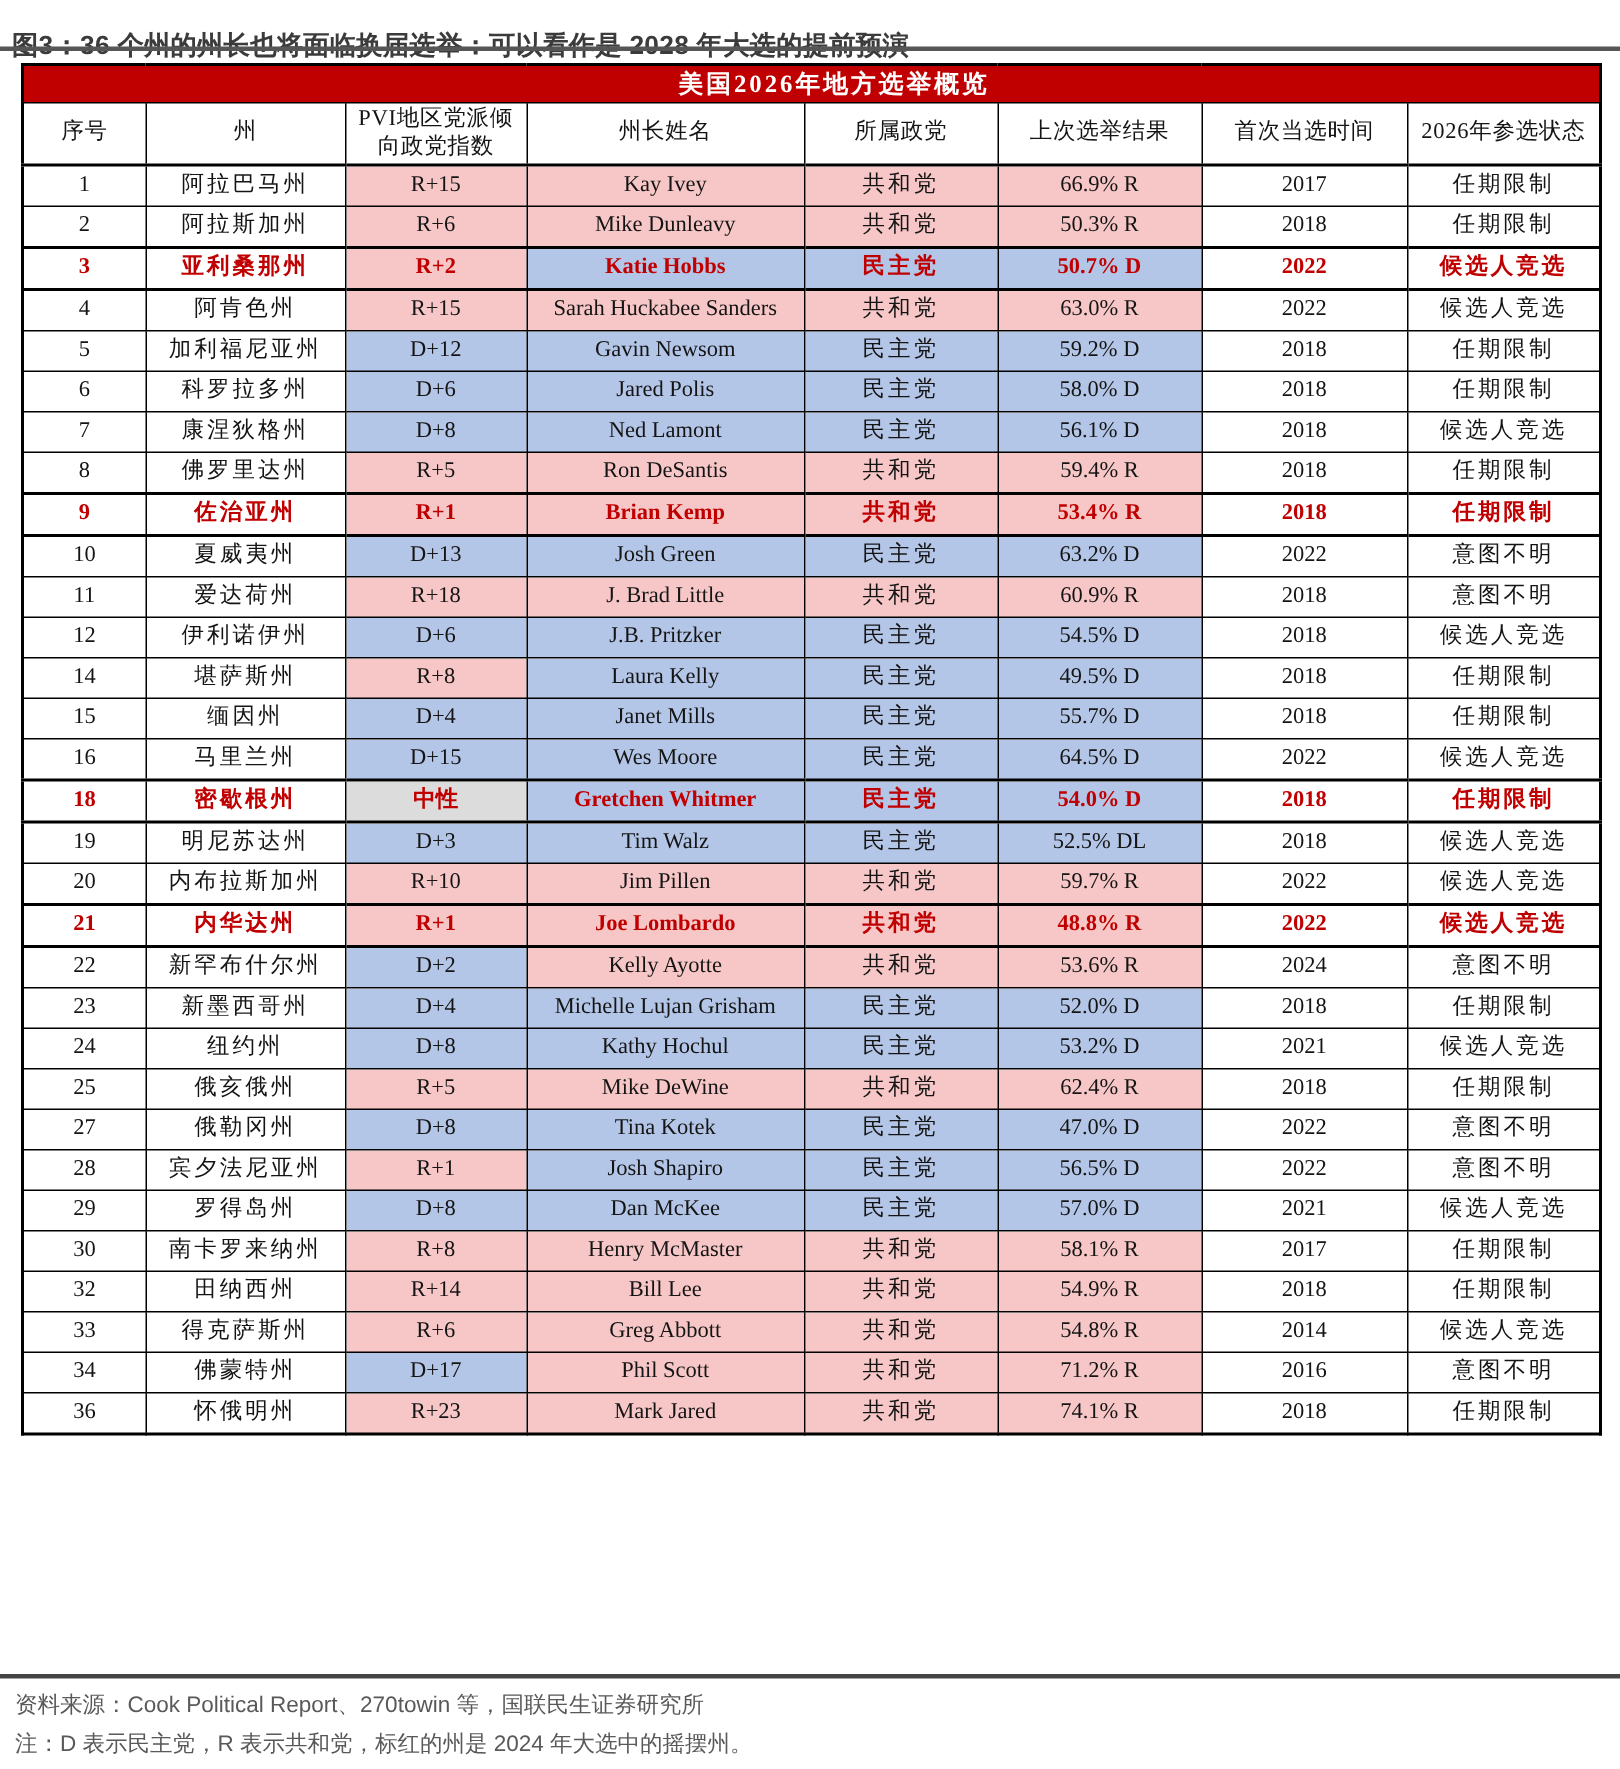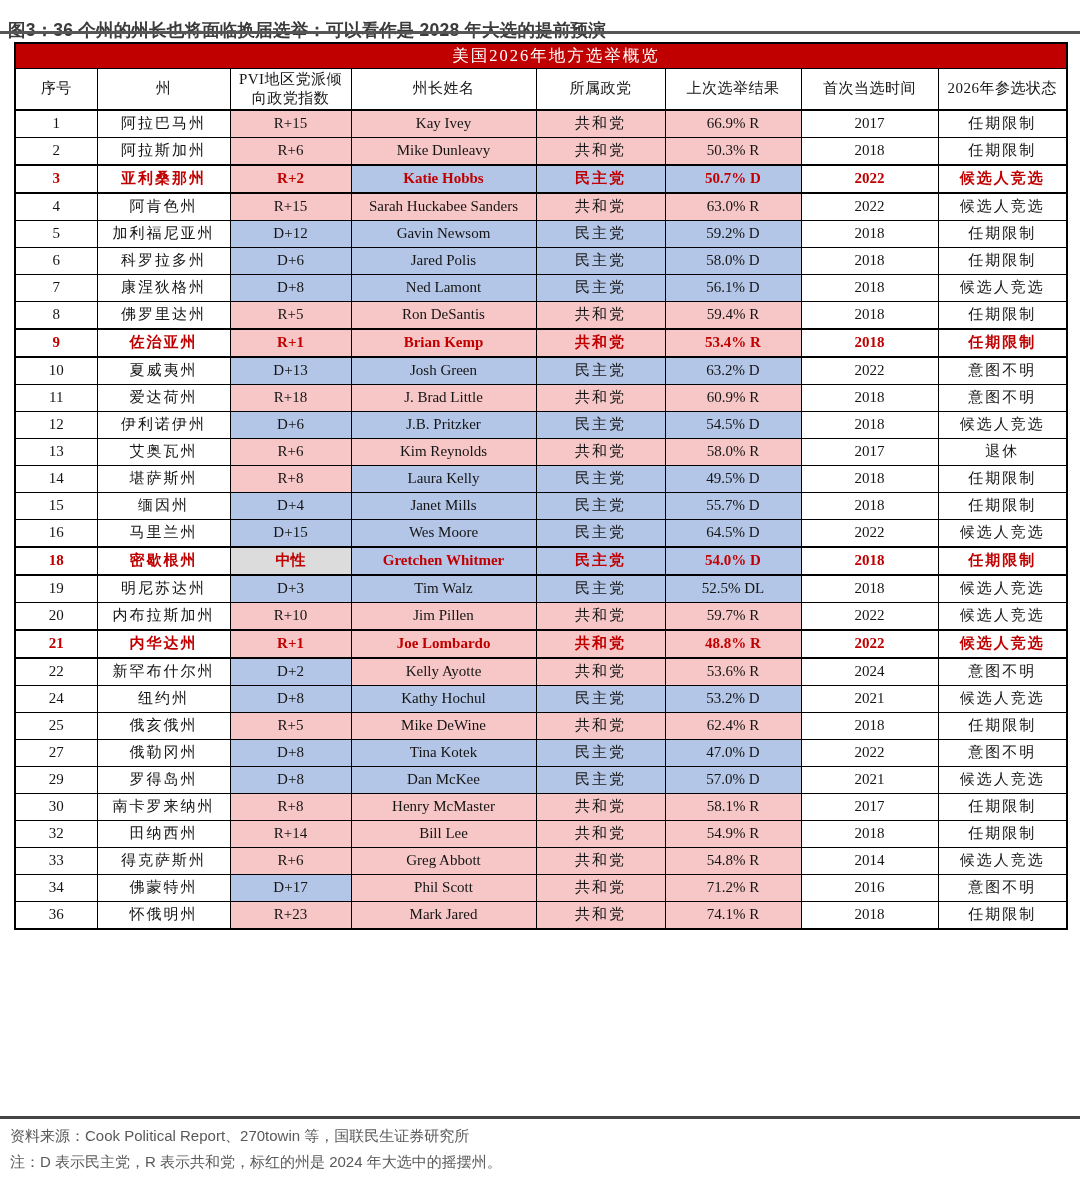--- a/index.html
+++ b/index.html
@@ -4,21 +4,21 @@
 <style>
   html,body{margin:0;padding:0;background:#fff;}
   .page{position:relative;width:1080px;height:1179px;background:#fff;overflow:hidden;
         font-family:"Liberation Sans","DejaVu Sans",sans-serif;}
   .fig-title{position:absolute;left:8px;top:6px;font-size:17.5px;font-weight:bold;color:#3b3b3b;letter-spacing:0.2px;margin-top:12px;}
   .title-rule{position:absolute;left:0;top:31px;width:1080px;height:2.5px;background:#565656;}
   table.election{position:absolute;left:14px;top:42px;width:1052px;border-collapse:collapse;
         table-layout:fixed;border:2px solid #000;
         font-family:"Liberation Serif","DejaVu Serif",serif;font-size:15px;color:#141414;}
   td{border:1px solid #000;text-align:center;vertical-align:middle;padding:0 2px;overflow:hidden;}
-  td.band{background:var(--header_band_bg,#c00000);color:#ffffff;font-weight:normal;font-size:16.5px;
+  td.band{background:var(--header_band_bg,#c00000);color:#ffffff;font-weight:bold;font-size:16.5px;
         height:24px;letter-spacing:2px;padding-left:32px;}
   tr.head td{height:40px;background:#fff;line-height:1.3;border-bottom-width:2px;letter-spacing:0.5px;}
   tbody td{height:26px;line-height:1.15;}
   tr.hl td{color:var(--highlight_text,#c00000);font-weight:bold;}
   tr.hl td{border-top-width:2px;border-bottom-width:2px;}
   .bg-r{background:var(--republican_cell_bg,#f7c7c7);}
   .bg-d{background:var(--democrat_cell_bg,#b4c6e7);}
   .bg-n{background:var(--neutral_cell_bg,#dcdcdc);}
   .cjk{letter-spacing:2px;}
   .gov-wrap{display:inline-block;max-width:150px;text-align:right;}
@@ -174,30 +174,20 @@
           <td>12</td>
           <td class="cjk">伊利诺伊州</td>
           <td class="bg-d">D+6</td>
           <td class="bg-d"><span class="gov-wrap">J.B. Pritzker</span></td>
           <td class="bg-d cjk">民主党</td>
           <td class="bg-d">54.5% D</td>
           <td>2018</td>
           <td class="cjk">候选人竞选</td>
         </tr>
         <tr>
-          <td>13</td>
-          <td class="cjk">艾奥瓦州</td>
-          <td class="bg-r">R+6</td>
-          <td class="bg-r"><span class="gov-wrap">Kim Reynolds</span></td>
-          <td class="bg-r cjk">共和党</td>
-          <td class="bg-r">58.0% R</td>
-          <td>2017</td>
-          <td class="cjk">退休</td>
-        </tr>
-        <tr>
           <td>14</td>
           <td class="cjk">堪萨斯州</td>
           <td class="bg-r">R+8</td>
           <td class="bg-d"><span class="gov-wrap">Laura Kelly</span></td>
           <td class="bg-d cjk">民主党</td>
           <td class="bg-d">49.5% D</td>
           <td>2018</td>
           <td class="cjk">任期限制</td>
         </tr>
         <tr>
@@ -264,20 +254,30 @@
           <td>22</td>
           <td class="cjk">新罕布什尔州</td>
           <td class="bg-d">D+2</td>
           <td class="bg-r"><span class="gov-wrap">Kelly Ayotte</span></td>
           <td class="bg-r cjk">共和党</td>
           <td class="bg-r">53.6% R</td>
           <td>2024</td>
           <td class="cjk">意图不明</td>
         </tr>
         <tr>
+          <td>23</td>
+          <td class="cjk">新墨西哥州</td>
+          <td class="bg-d">D+4</td>
+          <td class="bg-d"><span class="gov-wrap">Michelle Lujan Grisham</span></td>
+          <td class="bg-d cjk">民主党</td>
+          <td class="bg-d">52.0% D</td>
+          <td>2018</td>
+          <td class="cjk">任期限制</td>
+        </tr>
+        <tr>
           <td>24</td>
           <td class="cjk">纽约州</td>
           <td class="bg-d">D+8</td>
           <td class="bg-d"><span class="gov-wrap">Kathy Hochul</span></td>
           <td class="bg-d cjk">民主党</td>
           <td class="bg-d">53.2% D</td>
           <td>2021</td>
           <td class="cjk">候选人竞选</td>
         </tr>
         <tr>
@@ -290,20 +290,30 @@
           <td>2018</td>
           <td class="cjk">任期限制</td>
         </tr>
         <tr>
           <td>27</td>
           <td class="cjk">俄勒冈州</td>
           <td class="bg-d">D+8</td>
           <td class="bg-d"><span class="gov-wrap">Tina Kotek</span></td>
           <td class="bg-d cjk">民主党</td>
           <td class="bg-d">47.0% D</td>
+          <td>2022</td>
+          <td class="cjk">意图不明</td>
+        </tr>
+        <tr>
+          <td>28</td>
+          <td class="cjk">宾夕法尼亚州</td>
+          <td class="bg-r">R+1</td>
+          <td class="bg-d"><span class="gov-wrap">Josh Shapiro</span></td>
+          <td class="bg-d cjk">民主党</td>
+          <td class="bg-d">56.5% D</td>
           <td>2022</td>
           <td class="cjk">意图不明</td>
         </tr>
         <tr>
           <td>29</td>
           <td class="cjk">罗得岛州</td>
           <td class="bg-d">D+8</td>
           <td class="bg-d"><span class="gov-wrap">Dan McKee</span></td>
           <td class="bg-d cjk">民主党</td>
           <td class="bg-d">57.0% D</td>

